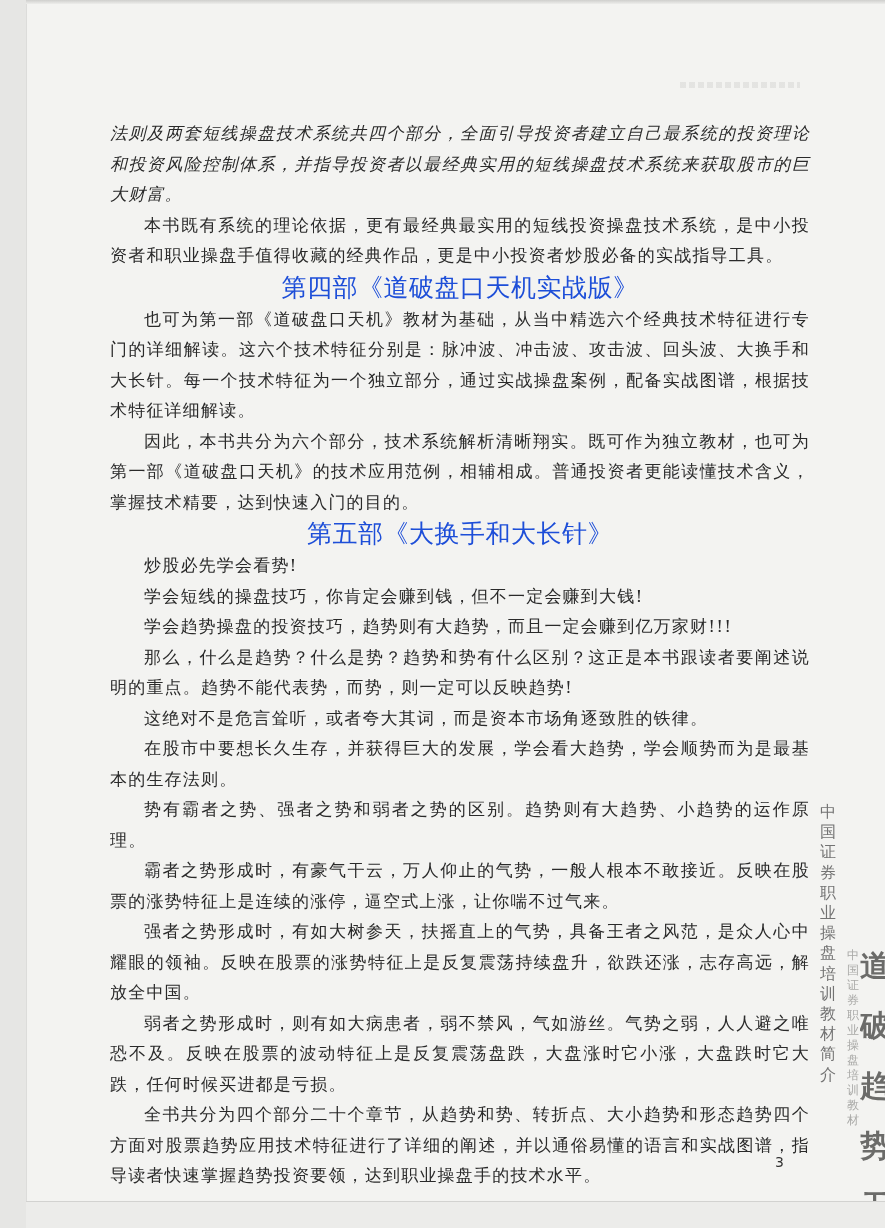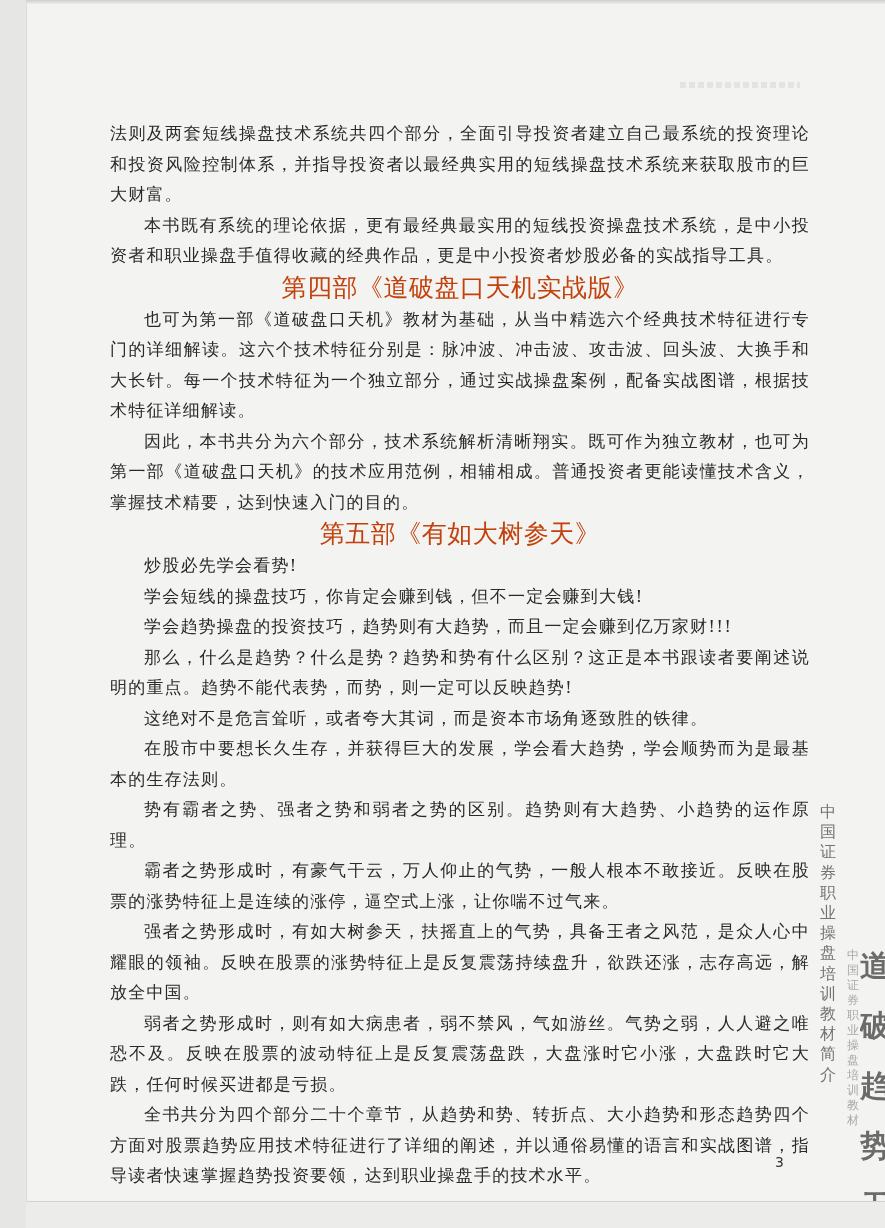--- a/index.html
+++ b/index.html
@@ -21,25 +21,25 @@
     position: absolute; left: 26px; right: 0; bottom: 0; height: 26px;
     background: #ececea; border-top: 1px solid #d2d2d0;
   }
   .page {
     position: absolute; left: 110px; top: 118px; width: 700px;
   }
   p.para {
     margin: 0; font-size: 17px; line-height: 30.5px; letter-spacing: 1.2px;
     text-align: justify; text-indent: 34px;
   }
-  p.para.noindent { text-indent: 0; }
+  p.para.noindent { text-indent: 0; font-style: italic; }
   h2.section-title {
     margin: 0; text-align: center;
     font-family: "DejaVu Sans", "Liberation Sans", sans-serif;
-    font-weight: normal; font-size: 25px; color: #c2410c; letter-spacing: 0.5px;
+    font-weight: normal; font-size: 25px; color: #1d4ed8; letter-spacing: 0.5px;
   }
   .title1 { margin-top: 28px; margin-bottom: 22px; }
   .title2 { margin-top: 24px; margin-bottom: 20px; }
   .ellipsis {
     padding-left: 34px; font-size: 17px; line-height: 30px; letter-spacing: 1px;
   }
   .side-label {
     position: absolute; left: 818px; top: 802px; width: 20px;
     font-family: "DejaVu Sans", "Liberation Sans", sans-serif;
     font-size: 16px; line-height: 20.2px; color: #737373; text-align: center;
@@ -76,21 +76,21 @@
 <div class="faint-header"></div>
 
 <div class="page">
   <p class="para noindent">法则及两套短线操盘技术系统共四个部分，全面引导投资者建立自己最系统的投资理论和投资风险控制体系，并指导投资者以最经典实用的短线操盘技术系统来获取股市的巨大财富。</p>
   <p class="para">本书既有系统的理论依据，更有最经典最实用的短线投资操盘技术系统，是中小投资者和职业操盘手值得收藏的经典作品，更是中小投资者炒股必备的实战指导工具。</p>
 
   <h2 class="section-title title1">第四部《道破盘口天机实战版》</h2>
   <p class="para">也可为第一部《道破盘口天机》教材为基础，从当中精选六个经典技术特征进行专门的详细解读。这六个技术特征分别是：脉冲波、冲击波、攻击波、回头波、大换手和大长针。每一个技术特征为一个独立部分，通过实战操盘案例，配备实战图谱，根据技术特征详细解读。</p>
   <p class="para">因此，本书共分为六个部分，技术系统解析清晰翔实。既可作为独立教材，也可为第一部《道破盘口天机》的技术应用范例，相辅相成。普通投资者更能读懂技术含义，掌握技术精要，达到快速入门的目的。</p>
 
-  <h2 class="section-title title2">第五部《有如大树参天》</h2>
+  <h2 class="section-title title2">第五部《大换手和大长针》</h2>
   <p class="para">炒股必先学会看势!</p>
   <p class="para">学会短线的操盘技巧，你肯定会赚到钱，但不一定会赚到大钱!</p>
   <p class="para">学会趋势操盘的投资技巧，趋势则有大趋势，而且一定会赚到亿万家财!!!</p>
   <p class="para">那么，什么是趋势？什么是势？趋势和势有什么区别？这正是本书跟读者要阐述说明的重点。趋势不能代表势，而势，则一定可以反映趋势!</p>
   <p class="para">这绝对不是危言耸听，或者夸大其词，而是资本市场角逐致胜的铁律。</p>
   <p class="para">在股市中要想长久生存，并获得巨大的发展，学会看大趋势，学会顺势而为是最基本的生存法则。</p>
   <p class="para">势有霸者之势、强者之势和弱者之势的区别。趋势则有大趋势、小趋势的运作原理。</p>
   <p class="para">霸者之势形成时，有豪气干云，万人仰止的气势，一般人根本不敢接近。反映在股票的涨势特征上是连续的涨停，逼空式上涨，让你喘不过气来。</p>
   <p class="para">强者之势形成时，有如大树参天，扶摇直上的气势，具备王者之风范，是众人心中耀眼的领袖。反映在股票的涨势特征上是反复震荡持续盘升，欲跌还涨，志存高远，解放全中国。</p>
   <p class="para">弱者之势形成时，则有如大病患者，弱不禁风，气如游丝。气势之弱，人人避之唯恐不及。反映在股票的波动特征上是反复震荡盘跌，大盘涨时它小涨，大盘跌时它大跌，任何时候买进都是亏损。</p>

